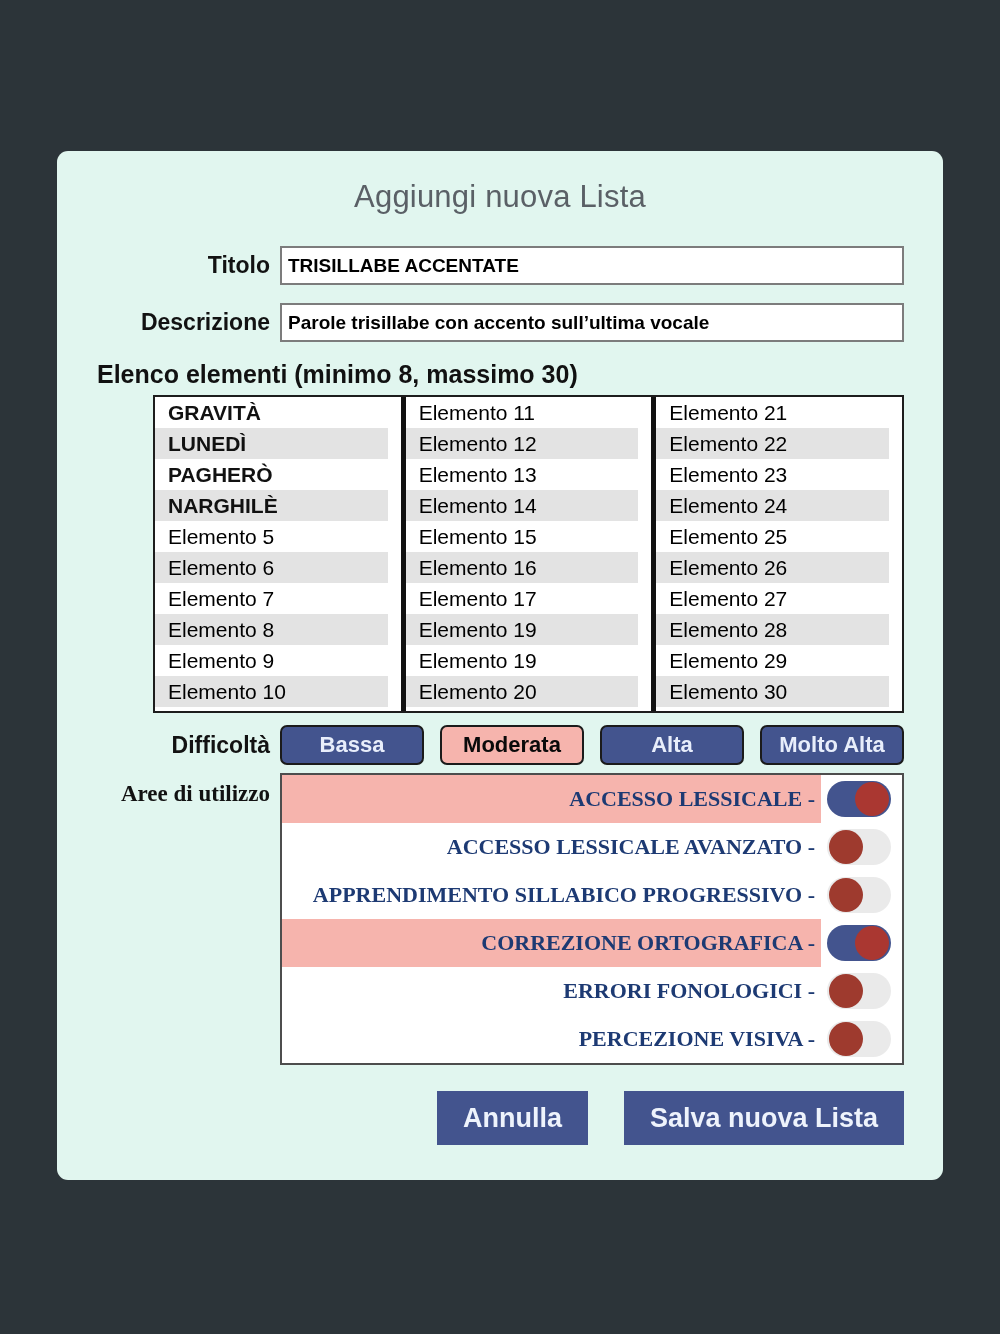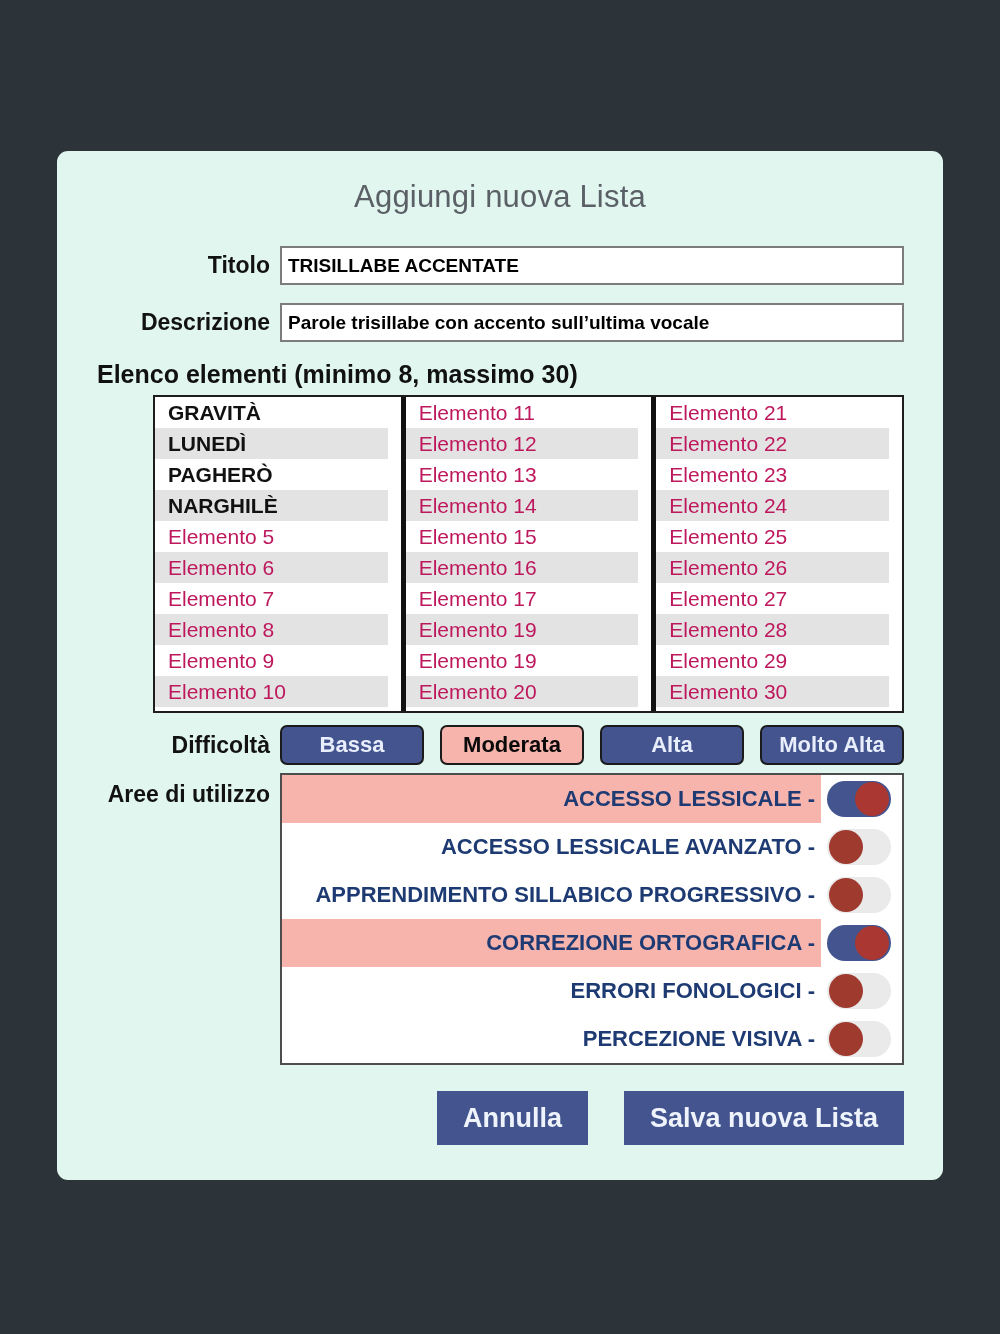--- a/index.html
+++ b/index.html
@@ -103,21 +103,21 @@
     box-sizing: border-box;
   }
   .list-col + .list-col {
     border-left: 5px solid #111;
   }
   .list-item {
     height: 31px;
     line-height: 31px;
     font-size: 21px;
     padding-left: 13px;
-    color: #be185d;
+    color: #000000;
     background: #ffffff;
     box-sizing: border-box;
     white-space: nowrap;
     overflow: hidden;
     margin-right: 13px;
   }
   .list-item.zebra { background: #e3e3e3; }
   .list-item.filled {
     color: #111;
     font-weight: bold;
@@ -165,20 +165,21 @@
     background: #f6b4ad;
     color: #0a0a0a;
   }
 
   
   .aree-row {
     display: flex;
     align-items: flex-start;
     margin-top: 8px;
     padding-right: 39px;
+    font-family: Liberation Serif, serif;
   }
   .aree-label {
     width: 223px;
     text-align: right;
     padding-right: 10px;
     font-size: 23px;
     font-weight: bold;
     color: #121212;
     box-sizing: border-box;
     padding-top: 8px;

